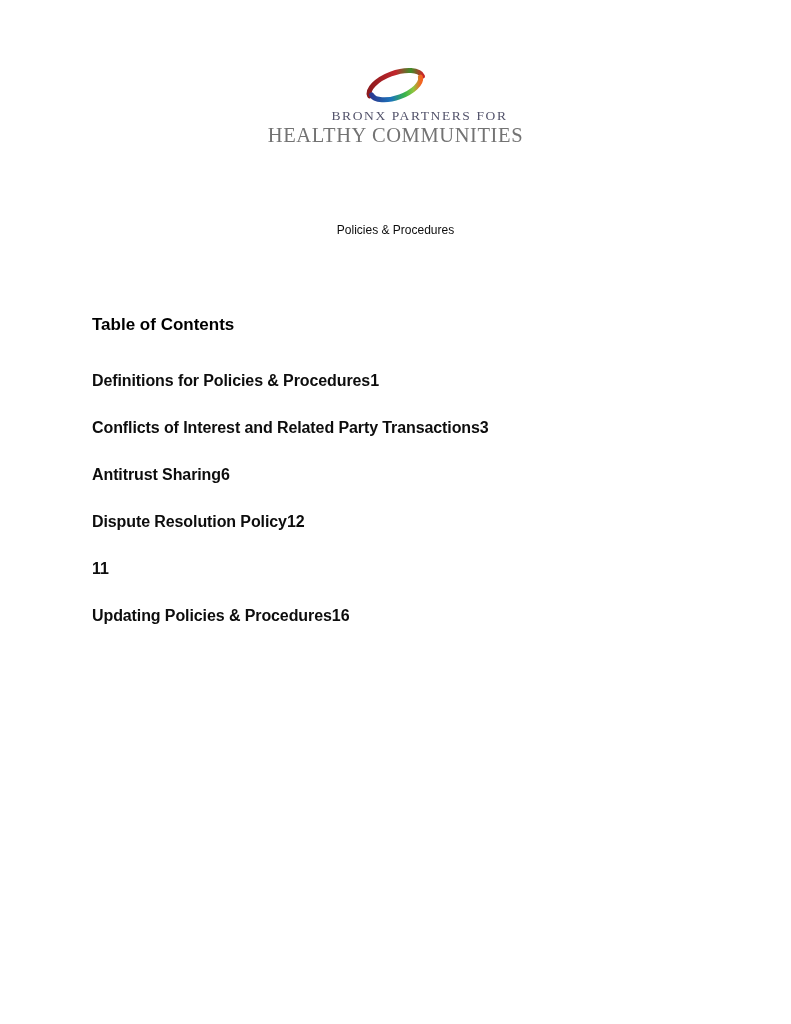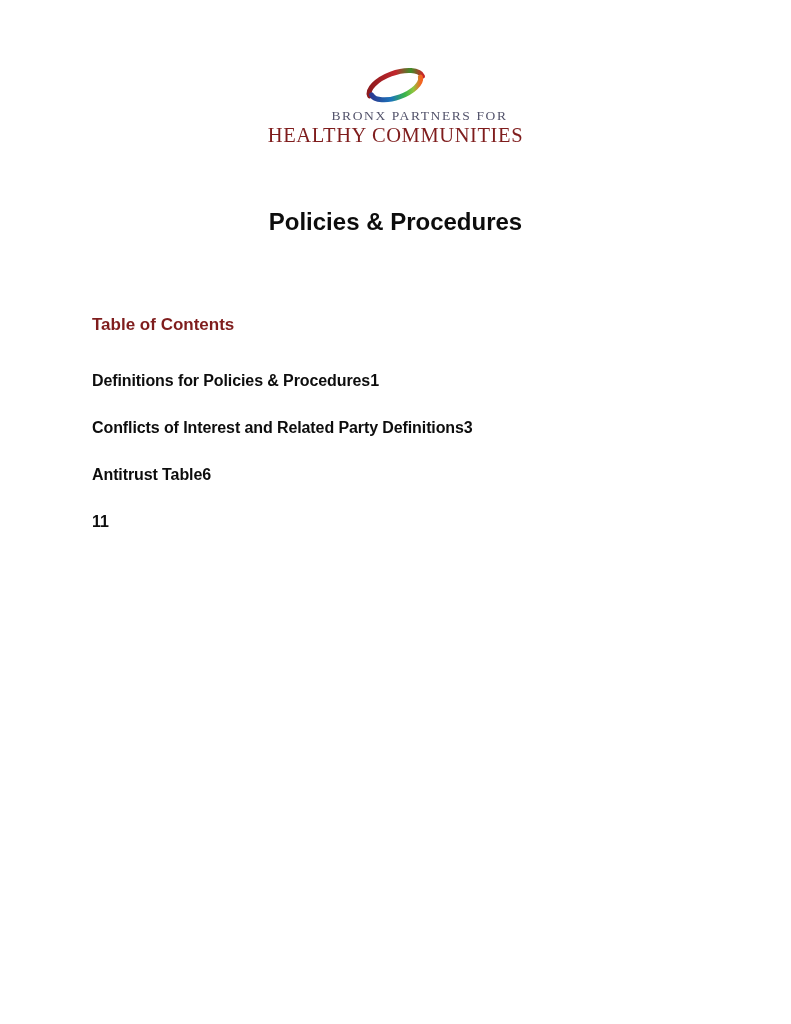--- a/index.html
+++ b/index.html
@@ -38,45 +38,45 @@
     color: #53536b;
     line-height: 16px;
     margin-top: -2px;
     white-space: nowrap;
     padding-left: 48px;
   }
   .logo-line2 {
     font-family: "Liberation Serif", serif;
     font-size: 20.5px;
     letter-spacing: 0.6px;
-    color: #7f1d1d;
+    color: #737373;
     line-height: 22px;
     white-space: nowrap;
   }
 
   
   .doc-title {
     position: absolute;
-    top: 208px;
+    top: 223px;
     left: 0;
     width: 100%;
     text-align: center;
-    font-size: 24px;
-    font-weight: 700;
+    font-size: 12px;
+    font-weight: 400;
     color: #0d0d0d;
   }
 
   
   .toc-heading {
     position: absolute;
     top: 315px;
     left: 92px;
     font-size: 17px;
     font-weight: 700;
-    color: #7f1d1d;
+    color: #000000;
   }
   .toc-list {
     position: absolute;
     top: 372px;
     left: 92px;
     width: 478px;
   }
   .toc-row {
     display: flex;
     align-items: baseline;
@@ -131,30 +131,38 @@
   <div class="toc-heading">Table of Contents</div>
 
   <div class="toc-list">
 
       <div class="toc-row">
         <span class="toc-label">Definitions for Policies &amp; Procedures</span>
         <span class="toc-page">1</span>
       </div>
 
       <div class="toc-row">
-        <span class="toc-label">Conflicts of Interest and Related Party Definitions</span>
+        <span class="toc-label">Conflicts of Interest and Related Party Transactions</span>
         <span class="toc-page">3</span>
       </div>
 
       <div class="toc-row">
-        <span class="toc-label">Antitrust Table</span>
+        <span class="toc-label">Antitrust Sharing</span>
         <span class="toc-page">6</span>
       </div>
 
 
+      <div class="toc-row">
+        <span class="toc-label">Dispute Resolution Policy</span>
+        <span class="toc-page">12</span>
+      </div>
 
       <div class="toc-row">
         <span class="toc-page">11</span>
       </div>
 
+      <div class="toc-row">
+        <span class="toc-label">Updating Policies &amp; Procedures</span>
+        <span class="toc-page">16</span>
+      </div>
     </div>
 
 </div>
 
 </body></html>

